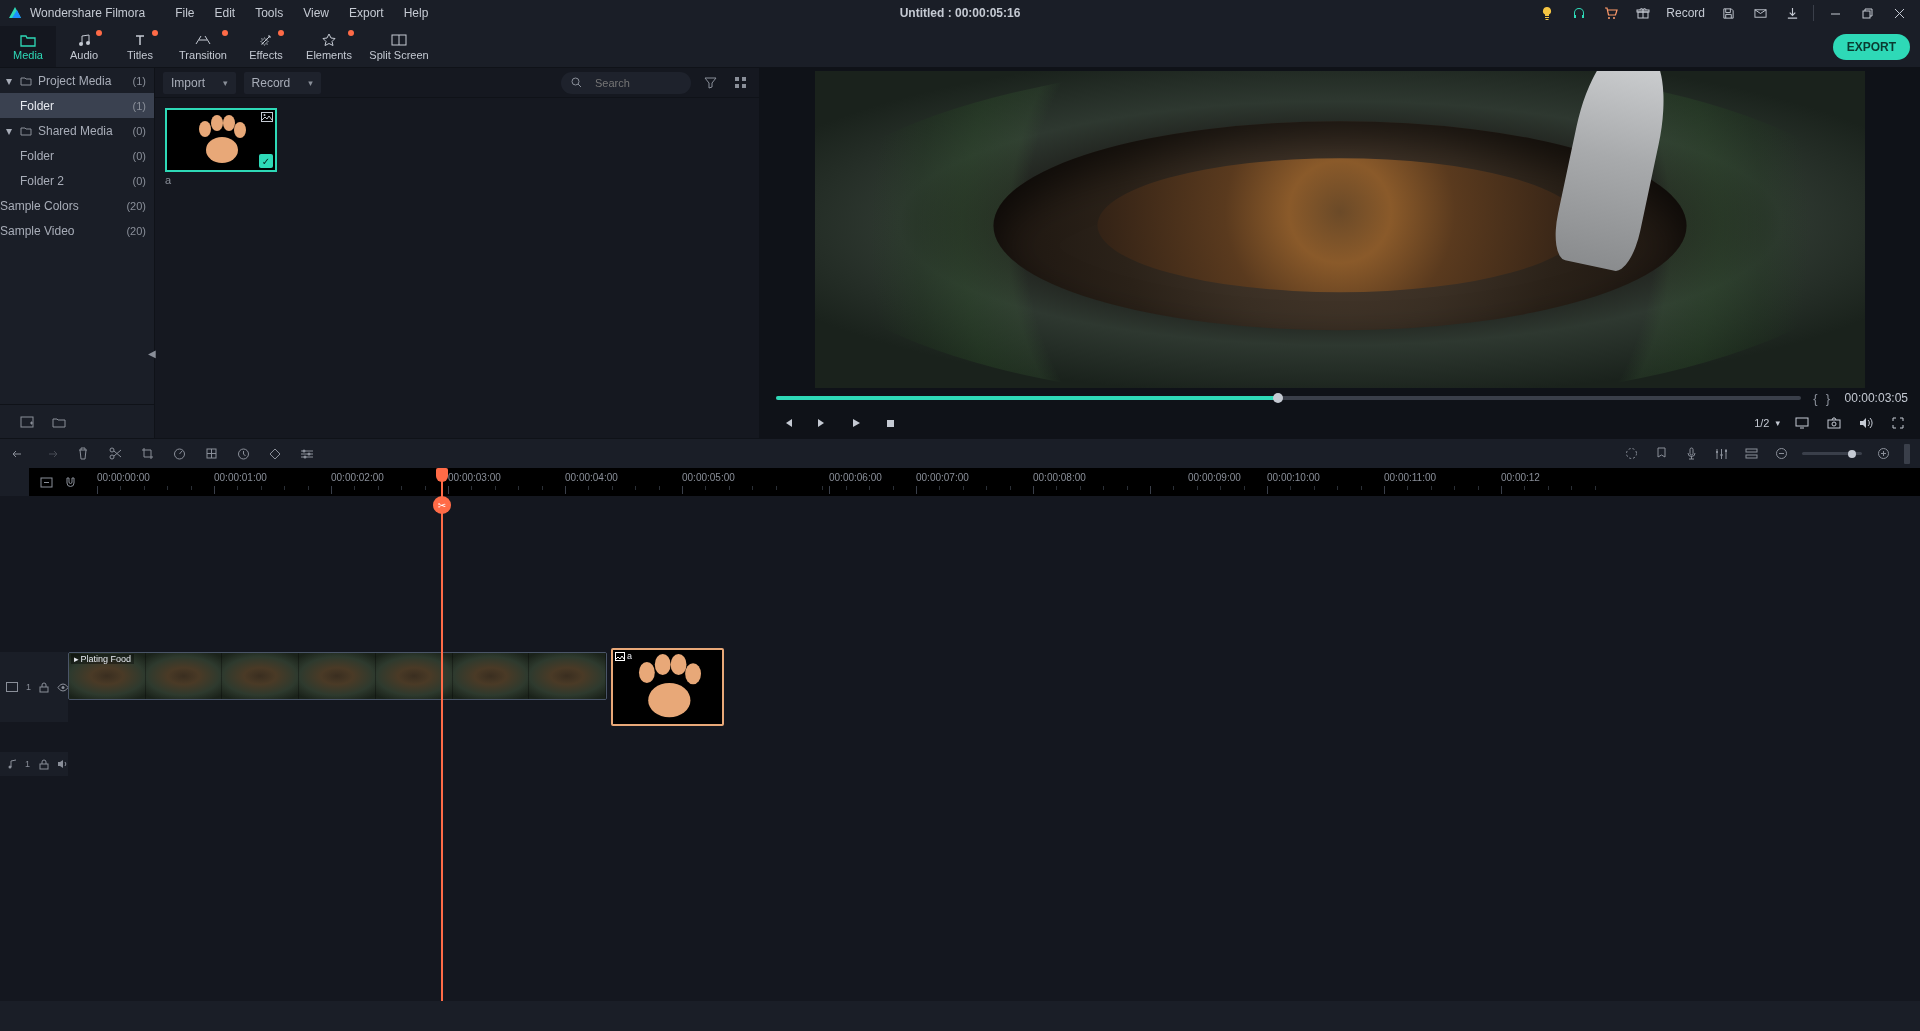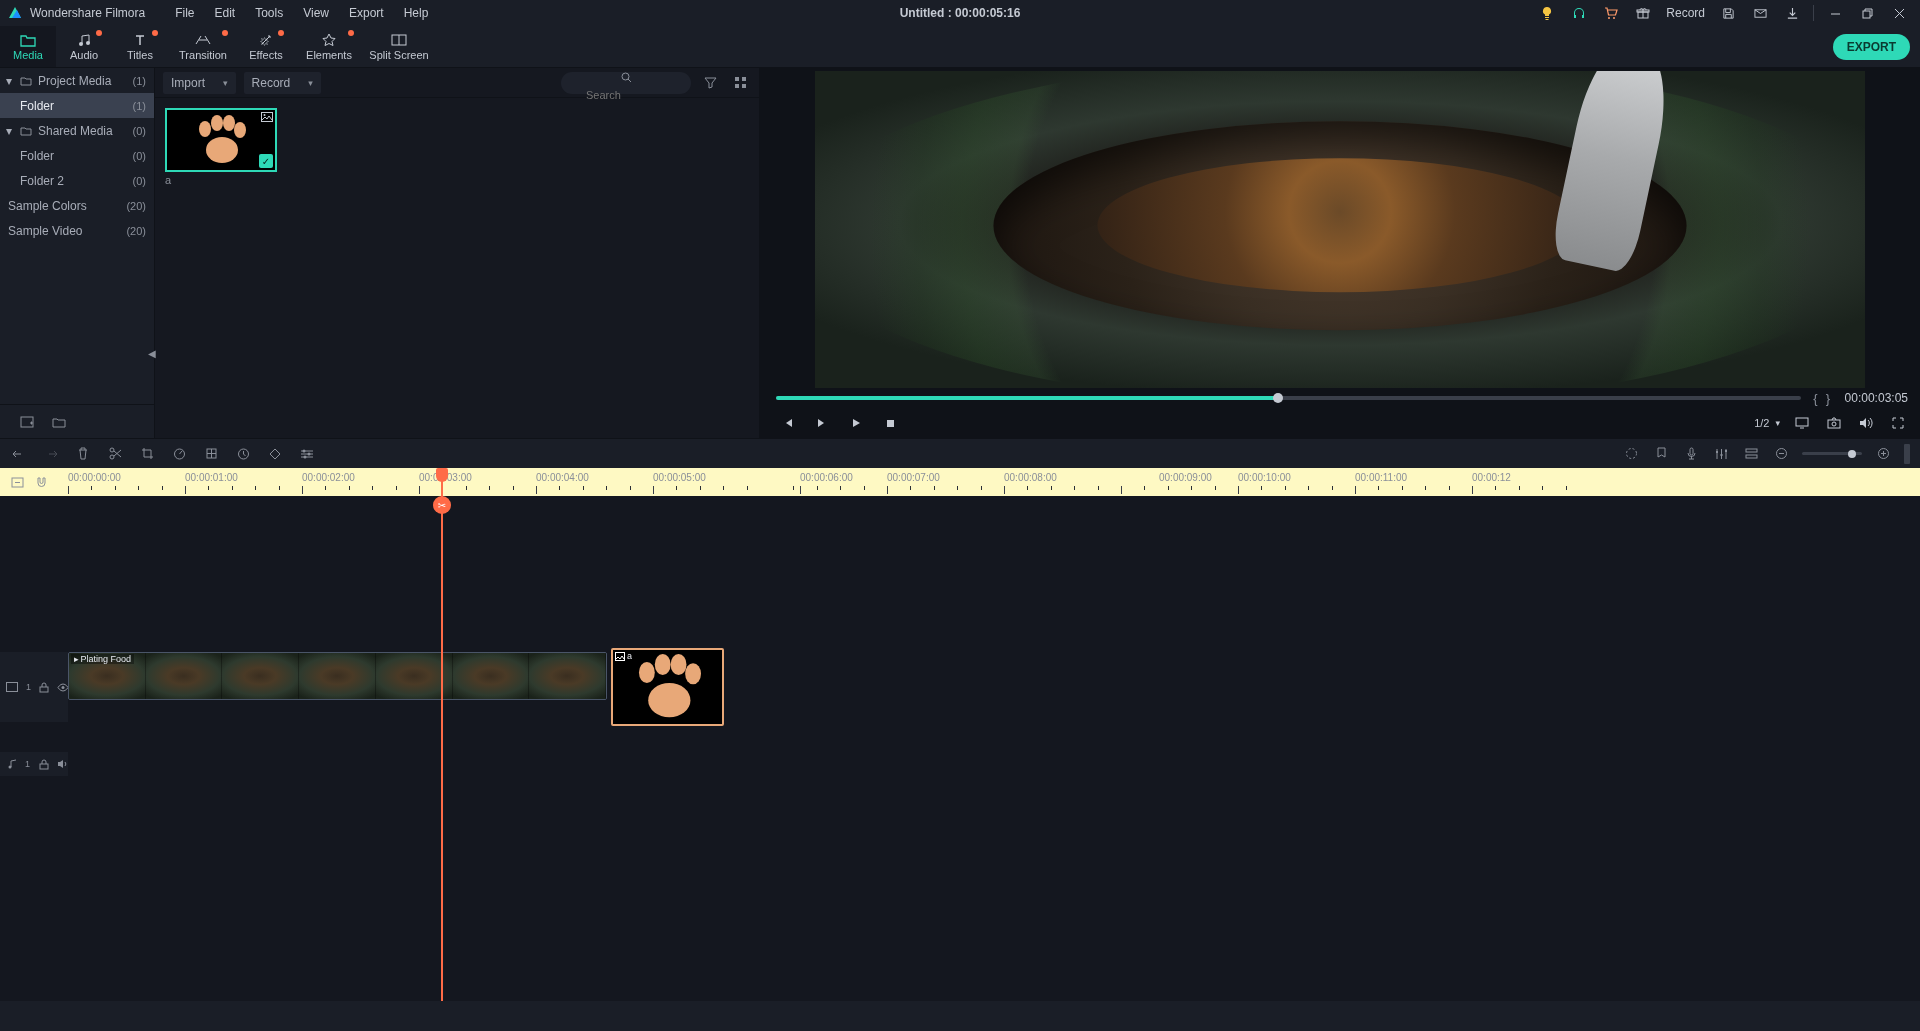--- a/index.html
+++ b/index.html
@@ -31,31 +31,31 @@
 
 .libcol { width:155px; background:#1a1e27; display:flex; flex-direction:column; border-right:1px solid #0f1218; }
 .tree { flex:1; overflow:hidden; font-size:12px; }
 .treeitem { display:flex; align-items:center; height:25px; padding:0 8px 0 6px; cursor:pointer; }
 .treeitem.sel { background:#3a4150; color:#e6e9ef; }
 .treeitem .chev { width:10px; display:inline-block; }
 .treeitem .fico { width:14px; margin:0 4px; display:inline-flex; }
 .treeitem .lbl { flex:1; }
 .treeitem .cnt { color:#8a8f99; font-size:11px; }
 .treeitem.child { padding-left:20px; }
-.treeitem.root { padding-left:8px; }
+.treeitem.root { padding-left:0; }
 .libfooter { height:34px; border-top:1px solid #0f1218; display:flex; align-items:center; gap:14px; padding-left:18px; }
 .libfooter .ib { width:18px; height:18px; display:flex; align-items:center; justify-content:center; cursor:pointer; color:#8a8f99; }
 .collapse-arrow { position:absolute; left:148px; top:280px; color:#8a8f99; font-size:10px; cursor:pointer;}
 
 
 .gallery { flex:0 0 605px; background:#151820; display:flex; flex-direction:column; border-right:1px solid #0f1218; }
 .galtop { height:30px; display:flex; align-items:center; padding:4px 8px; gap:8px; border-bottom:1px solid #0f1218; }
 .dd { background:#1e222c; height:22px; display:flex; align-items:center; padding:0 8px; font-size:12px; gap:18px; cursor:pointer; border-radius:2px; }
 .dd .arr { font-size:9px; color:#8a8f99; }
-.searchwrap { margin-left:auto; display:flex; align-items:center; background:#1e222c; height:22px; border-radius:11px; padding:0 10px; gap:6px; width:130px;flex-direction:column; }
+.searchwrap { margin-left:auto; display:flex; align-items:center; background:#1e222c; height:22px; border-radius:11px; padding:0 10px; gap:13px; width:130px; }
 .searchwrap input { background:transparent; border:none; outline:none; color:#c5cad3; font-size:11px; width:80px; }
 .galtop .ib { width:22px; height:22px; display:flex; align-items:center; justify-content:center; cursor:pointer; color:#8a8f99; }
 .thumbs { flex:1; padding:10px; }
 .thumb { width:112px; display:inline-block; }
 .thumb .box { width:112px; height:64px; background:#000; border:2px solid #2ed9b7; position:relative; display:flex; align-items:center; justify-content:center; }
 .thumb .check { position:absolute; right:2px; bottom:2px; width:14px; height:14px; background:#2ed9b7; border-radius:2px; display:flex; align-items:center; justify-content:center; color:#05201a; font-size:10px; }
 .thumb .imgico { position:absolute; right:2px; top:2px; color:#c5cad3; font-size:11px; }
 .thumb .cap { font-size:11px; color:#8a8f99; margin-top:2px; }
 
 
@@ -81,21 +81,21 @@
 
 .tltoolbar { height:30px; background:#1a1e27; border-top:1px solid #0f1218; display:flex; align-items:center; padding:0 10px; gap:14px; }
 .tltoolbar .ib{width:18px;height:18px;display:flex;align-items:center;justify-content:center;cursor:pointer;color:#8a8f99;}
 .tltoolbar .grp{display:flex;gap:14px;align-items:center;}
 .tltoolbar .right{margin-left:auto;display:flex;gap:12px;align-items:center;}
 .zoomslider{width:60px;height:3px;background:#3a3f4a;position:relative;border-radius:2px;}
 .zoomslider .k{position:absolute;right:6px;top:50%;width:8px;height:8px;border-radius:50%;background:#c5cad3;transform:translateY(-50%);}
 .zoomscroll{width:6px;height:20px;background:#3a3f4a;border-radius:1px;}
 
 
-.rulerrow{height:28px;background:#fef9c3;display:flex;}
+.rulerrow{height:28px;background:#000000;display:flex;margin-left:29px;}
 .rulerhdr{width:68px;display:flex;align-items:center;gap:10px;padding-left:10px;}
 .rulerhdr .ib{width:14px;height:14px;display:flex;align-items:center;justify-content:center;color:#8a8f99;cursor:pointer;}
 .ruler{flex:1;position:relative;overflow:hidden;}
 .rtick{position:absolute;top:4px;font-size:10px;color:#8a8f99;white-space:nowrap;}
 .rtick:before{content:"";position:absolute;left:0;top:14px;width:1px;height:8px;background:#3a3f4a;}
 .rsub{position:absolute;top:18px;width:1px;height:4px;background:#2a2f36;}
 
 
 .tlbody{position:relative;height:505px;background:#14171f;}
 .trackhdr{position:absolute;left:0;width:68px;background:#1a1e27;display:flex;align-items:center;gap:8px;padding-left:6px;font-size:10px;color:#8a8f99;}

